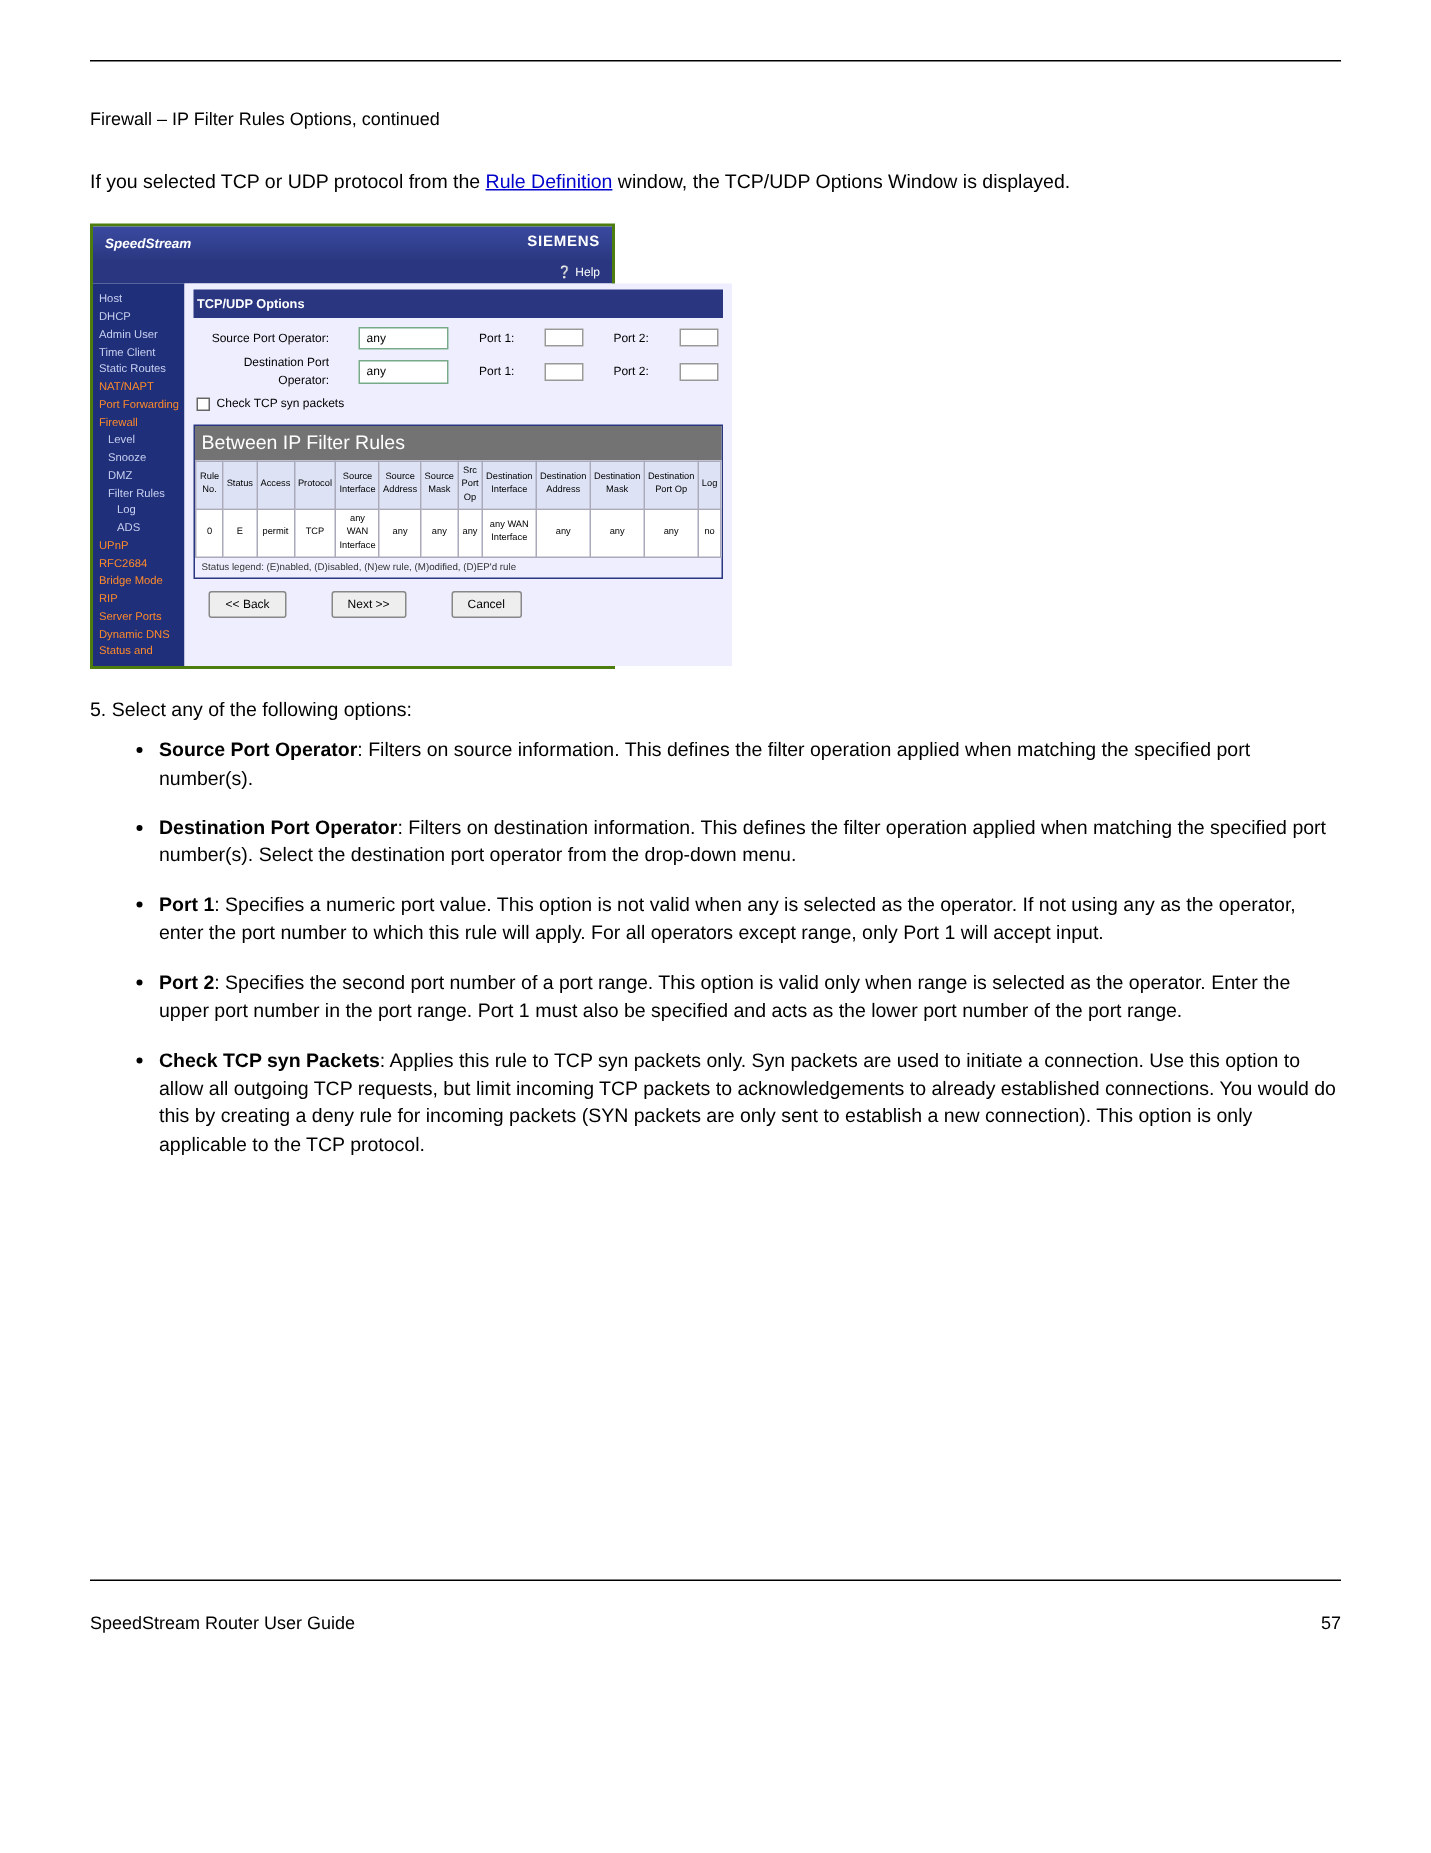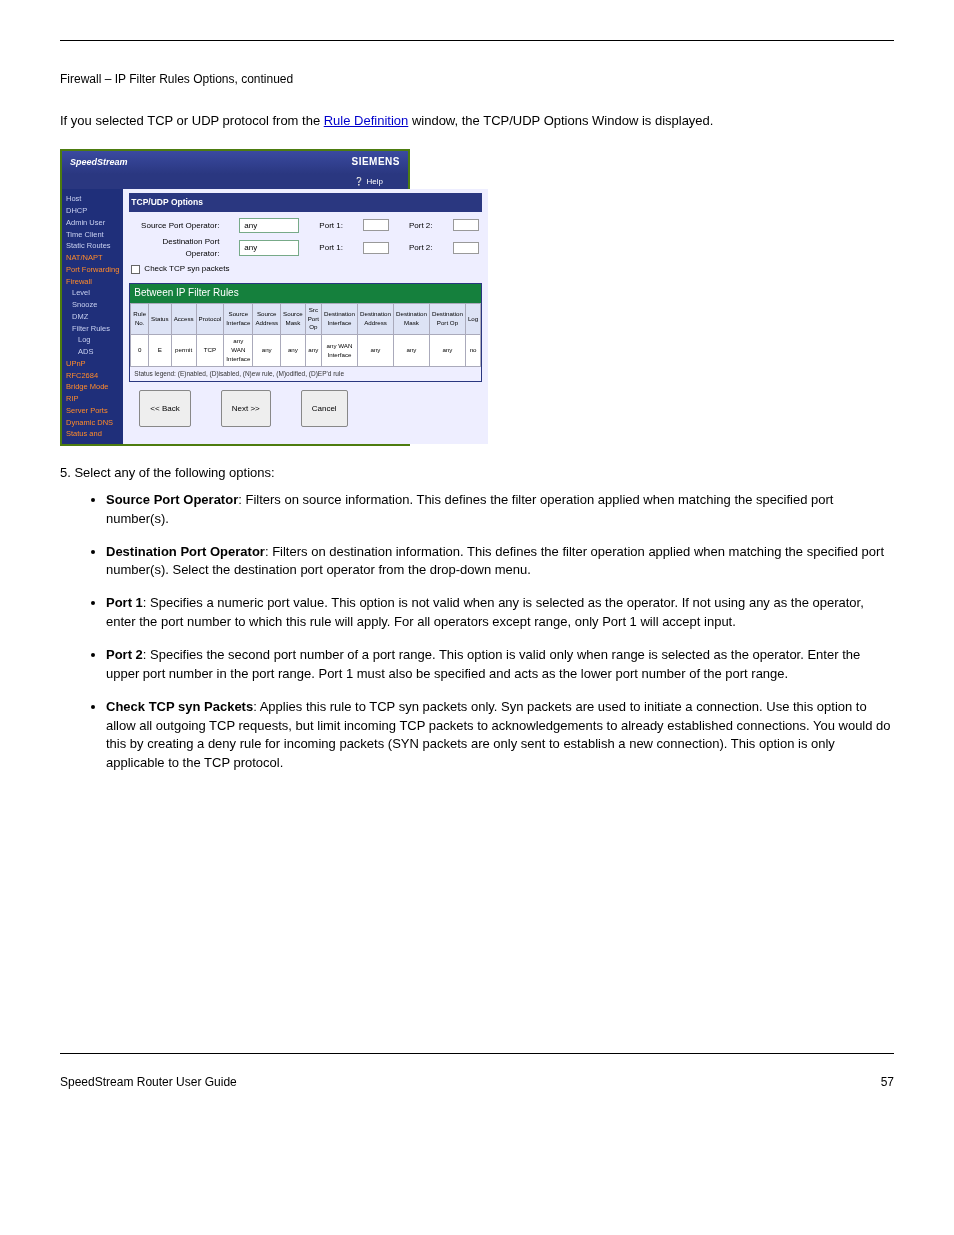--- a/index.html
+++ b/index.html
@@ -29,46 +29,46 @@
   }
   .ss-header {
     background: linear-gradient(#3a4aa0,#2a3780);
     color:#fff;
     display:flex; justify-content:space-between; align-items:center;
     padding:4px 8px;
     font-weight:bold;
   }
   .ss-header .brand { font-style: italic; font-size:9px;}
   .ss-header .logo { font-weight:bold; letter-spacing:0.5px; font-size:10px;}
-  .ss-helpbar { background:#2a3780; color:#fff; text-align:right; padding:2px 25px; font-size:8px;}
+  .ss-helpbar { background:#2a3780; color:#fff; text-align:right; padding:2px 8px; font-size:8px;}
   .ss-body { display:flex; }
   .ss-sidebar {
     width: 72px; background:#1f2f7a; color:#c8d0f0;
     padding:4px 4px; font-size:7.5px; line-height:1.3;
   }
   .ss-sidebar div { padding:1px 0; white-space:nowrap; overflow:hidden; }
   .ss-sidebar .hl { color:#ff8a2a; }
   .ss-sidebar .sub { padding-left:6px; }
   .ss-sidebar .sub2 { padding-left:12px; }
   .ss-main { flex:1; padding:4px 6px; background:#eef; }
   .ss-title { background:#2a3780; color:#fff; padding:3px 2px; font-weight:bold; font-size:8.5px; margin-bottom:6px;}
   .ss-row { display:flex; align-items:center; gap:20px; margin:3px 0; font-size:8px;}
   .ss-row .lbl { width:90px; text-align:right; }
   .ss-sel { border:1px solid #7a8; background:#fff; padding:1px 4px; width:60px; display:inline-block;}
   .ss-inp { border:1px solid #999; background:#fff; width:26px; height:12px; display:inline-block;}
   .ss-chk { display:flex; align-items:center; gap:4px; margin:4px 0 8px 2px; font-size:8px;}
   .ss-chk .box { width:9px; height:9px; border:1px solid #666; background:#fff;}
   .ss-tablewrap { border:1px solid #2a3780; }
-  .ss-tablehdr { background:#15803d; color:#fff; padding:2px 4px; font-size:10px;}
+  .ss-tablehdr { background:#737373; color:#fff; padding:2px 4px; font-size:13px;}
   table.ss-table { width:100%; border-collapse:collapse; font-size:6.2px; background:#fff;}
   table.ss-table th, table.ss-table td { border:1px solid #aab; padding:2px 2px; text-align:center;}
   table.ss-table th { background:#dde3f5; font-weight:normal; }
   .ss-legend { font-size:6.5px; padding:2px 4px; color:#333;}
   .ss-buttons { display:flex; gap:30px; justify-content:flex-start; padding:8px 4px 6px 10px;}
-  .ss-btn { border:1px solid #888; background:#eee; padding:12px 10px; font-size:8px; border-radius:2px;}
+  .ss-btn { border:1px solid #888; background:#eee; padding:2px 10px; font-size:8px; border-radius:2px;}
 
   
   .step-num { margin: 6px 0 8px 0; }
   ul.opts { list-style: disc; margin-left: 46px; }
   ul.opts li { margin-bottom: 14px; }
   .optname { font-weight: bold; }
 
   .footer { border-top:1px solid #000; margin-top:280px; display:flex; justify-content:space-between; font-size:12px; padding-top:20px;}
 </style>
 </head>

